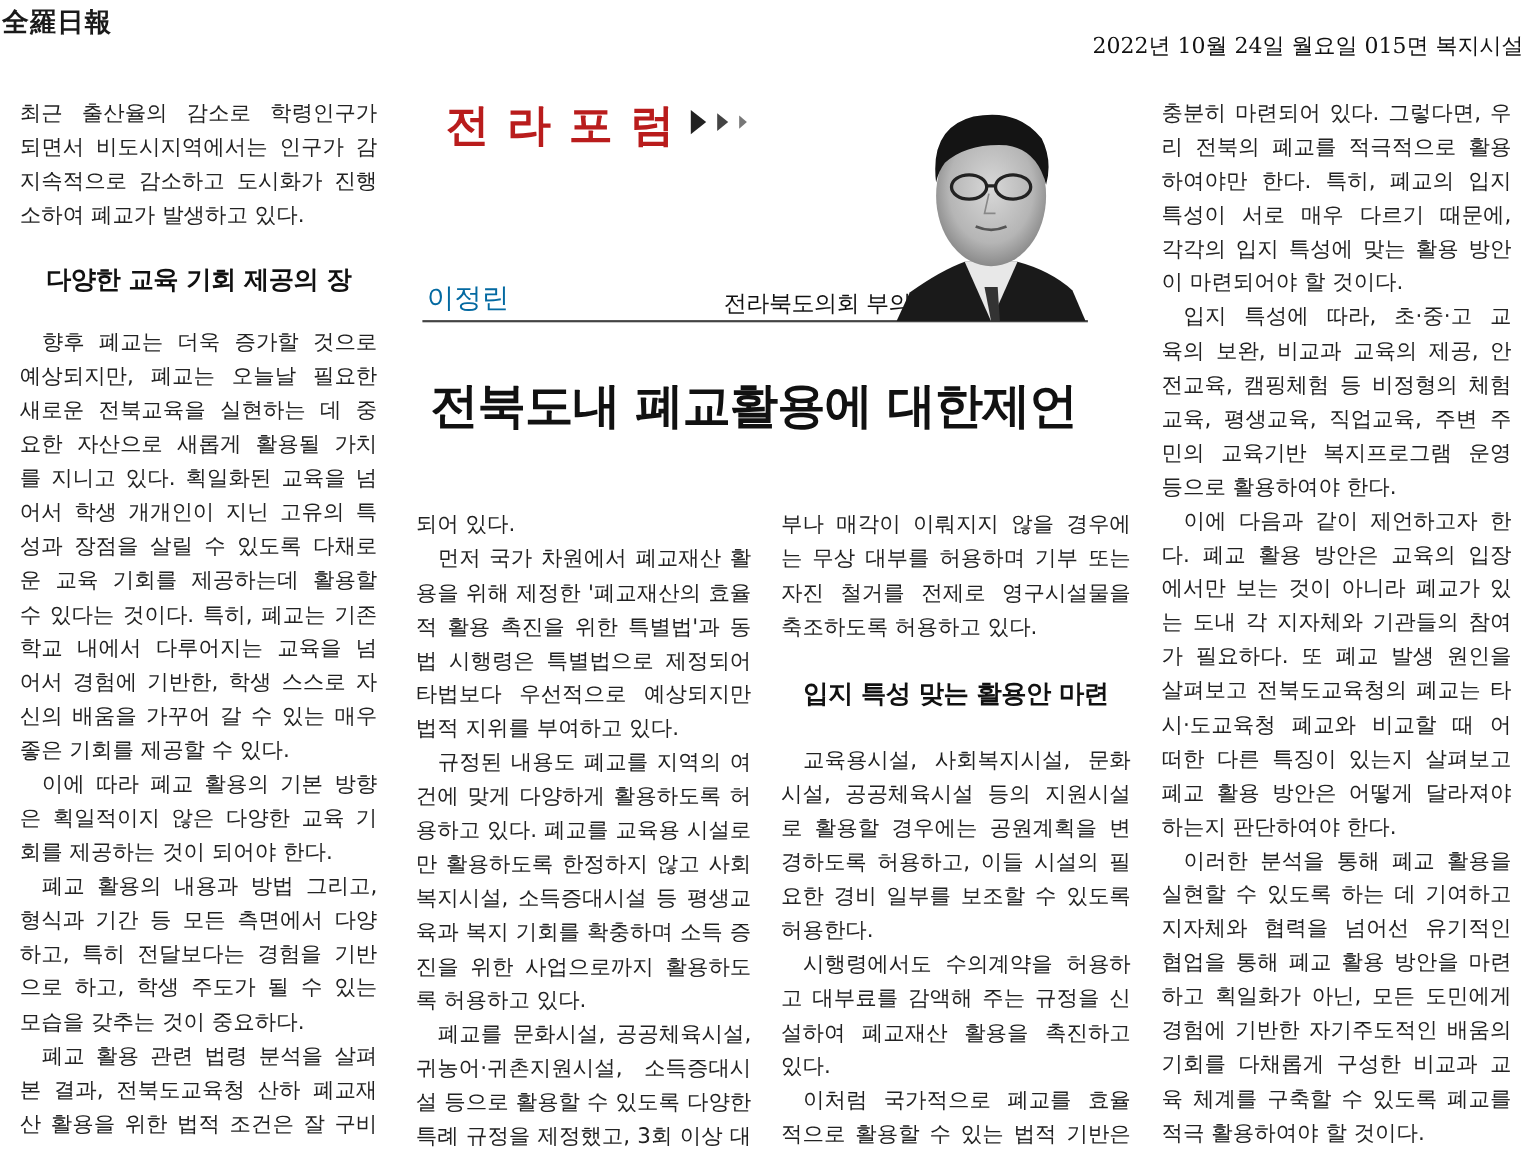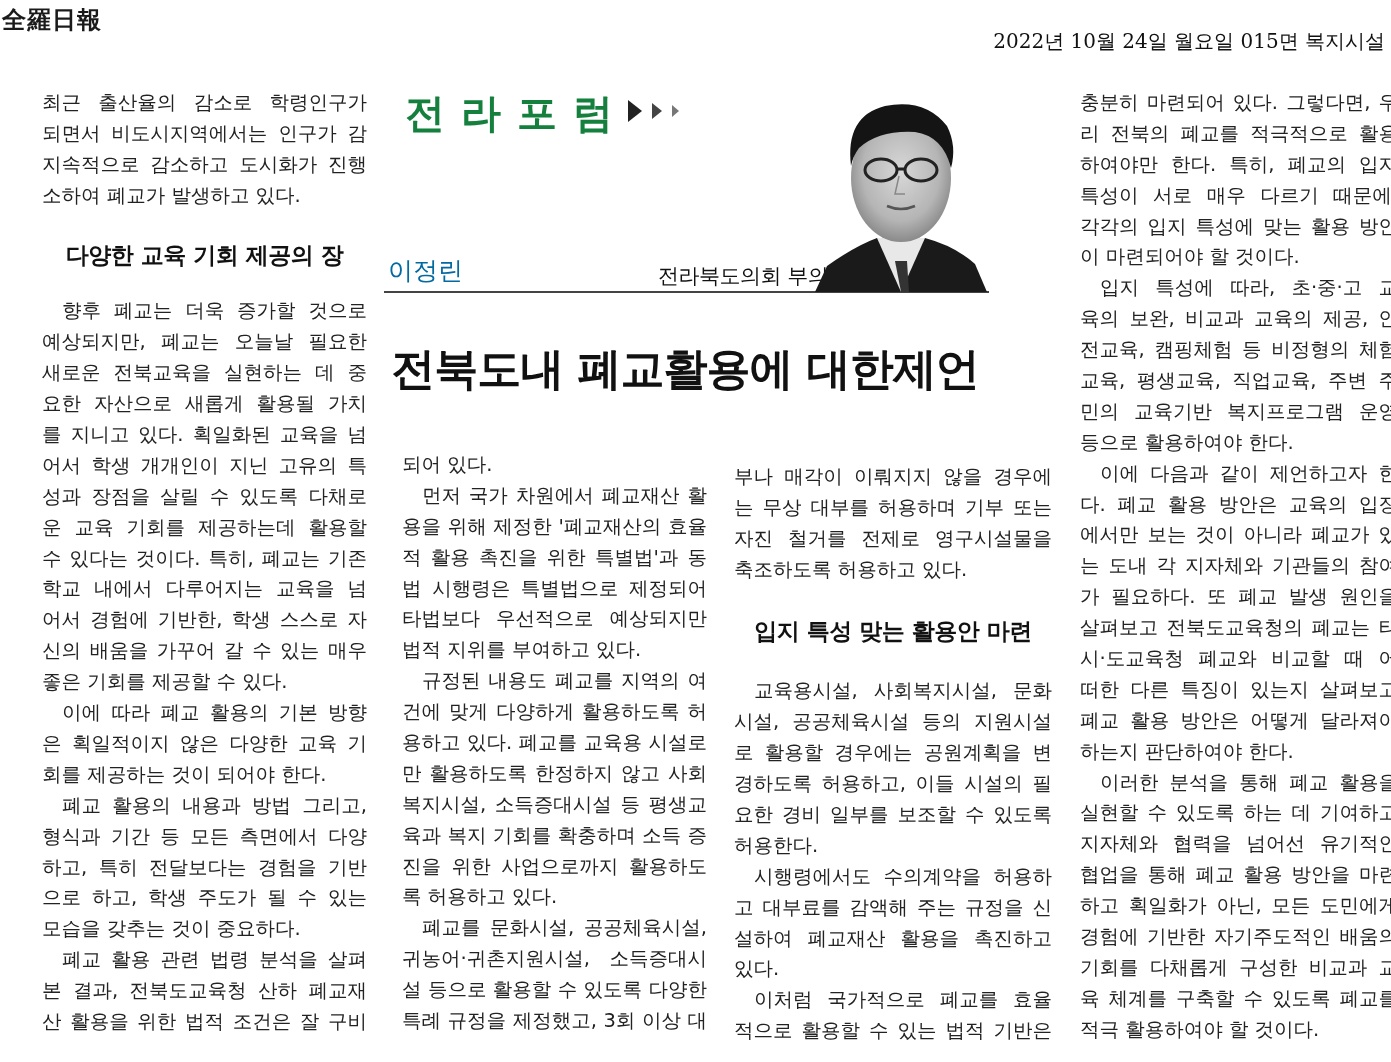--- a/index.html
+++ b/index.html
@@ -1,24 +1,24 @@
 <!DOCTYPE html>
 <html><head>
 <meta charset="utf-8">
 <style>
   html, body { margin:0; padding:0; background:#fff; }
   body { width:1391px; height:1062px; position:relative; overflow:hidden; color:#111; }
   .masthead { position:absolute; left:2px; top:4px; font-family:"DejaVu Sans", sans-serif; font-weight:bold; font-size:24px; letter-spacing:1px; color:#1a1a1a; }
   .dateline { position:absolute; right:6px; top:28px; font-family:"DejaVu Serif", serif; font-size:20px; color:#111; letter-spacing:0px; white-space:nowrap; }
-  .col { position:absolute; font-family:"DejaVu Sans", sans-serif; font-size:19.5px; line-height:30.9px; color:#222; text-align:justify; text-align-last:justify;margin-left:24px; }
+  .col { position:absolute; font-family:"DejaVu Sans", sans-serif; font-size:19.5px; line-height:30.9px; color:#222; text-align:justify; text-align-last:justify; }
   .col .ln { display:block; white-space:nowrap; height:30.9px; }
   .col .ln.last { text-align-last:left; }
   .col .ln.ind { padding-left:20px; }
   .subhead { display:block; font-family:"DejaVu Sans", sans-serif; font-weight:bold; font-size:23px; color:#111; text-align:right; text-align-last:center; letter-spacing:-0.5px; }
-  .forum { position:absolute; left:405px; top:86px; font-family:"DejaVu Sans", sans-serif; font-weight:bold; font-size:40px; letter-spacing:16px; color:#15803d; }
+  .forum { position:absolute; left:405px; top:86px; font-family:"DejaVu Sans", sans-serif; font-weight:bold; font-size:40px; letter-spacing:16px; color:#b91c1c; }
   .arrows { position:absolute; left:628px; top:100px; display:flex; align-items:center; gap:10px; }
   .tri { width:0; height:0; border-top:solid transparent; border-bottom:solid transparent; border-left:solid #222; }
   .author { position:absolute; left:388px; top:254px; font-family:"DejaVu Sans", sans-serif; font-size:25px; color:#0369a1; }
   .title-role { position:absolute; left:658px; top:262px; font-family:"DejaVu Sans", sans-serif; font-size:21px; color:#111; letter-spacing:-0.5px; }
   .rule { position:absolute; left:384px; top:291px; width:605px; height:2px; background:#444; }
   .photo { position:absolute; left:815px; top:96px; width:172px; height:196px; }
   .headline { position:absolute; left:370px; top:340px; width:630px; text-align:center; font-family:"DejaVu Sans", sans-serif; font-weight:bold; font-size:44px; letter-spacing:-1px; color:#111; }
 </style>
 </head>
 <body>
@@ -83,21 +83,21 @@
   <path d="M36 70 Q30 20 70 10 Q110 2 132 30 Q142 50 136 72 Q128 40 100 36 Q64 34 44 52 Q38 60 36 70 Z" fill="#141414"></path>
   <ellipse cx="66" cy="74" rx="16" ry="11" fill="none" stroke="#222" stroke-width="3"></ellipse>
   <ellipse cx="106" cy="74" rx="16" ry="11" fill="none" stroke="#222" stroke-width="3"></ellipse>
   <line x1="82" y1="73" x2="90" y2="73" stroke="#222" stroke-width="3"></line>
   <path d="M72 110 Q86 116 100 110" stroke="#555" stroke-width="2.5" fill="none"></path>
   <path d="M84 80 L80 98 L90 98" stroke="#888" stroke-width="1.5" fill="none"></path>
 </svg>
 
 <div class="headline">전북도내 폐교활용에 대한제언</div>
 
-<div class="col" id="col2" style="left:378px; top:450px; width:305px;">
+<div class="col" id="col2" style="left:378px; top:462px; width:305px;">
     <span class="ln last">되어 있다.</span>
     <span class="ln ind">먼저 국가 차원에서 폐교재산 활</span>
     <span class="ln">용을 위해 제정한 '폐교재산의 효율</span>
     <span class="ln">적 활용 촉진을 위한 특별법'과 동</span>
     <span class="ln">법 시행령은 특별법으로 제정되어</span>
     <span class="ln">타법보다 우선적으로 예상되지만</span>
     <span class="ln last">법적 지위를 부여하고 있다.</span>
     <span class="ln ind">규정된 내용도 폐교를 지역의 여</span>
     <span class="ln">건에 맞게 다양하게 활용하도록 허</span>
     <span class="ln">용하고 있다. 폐교를 교육용 시설로</span>

